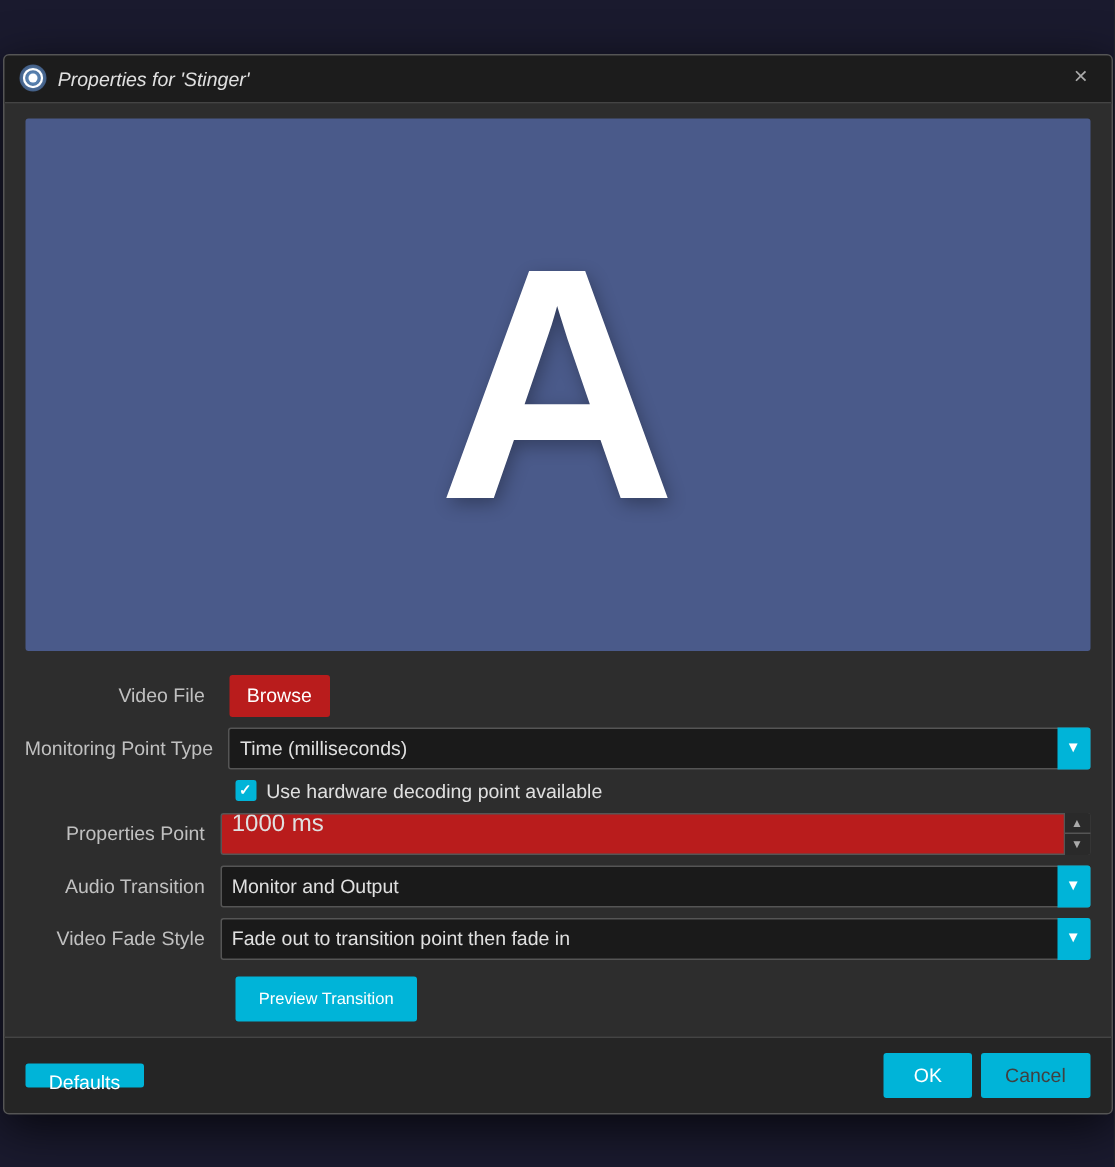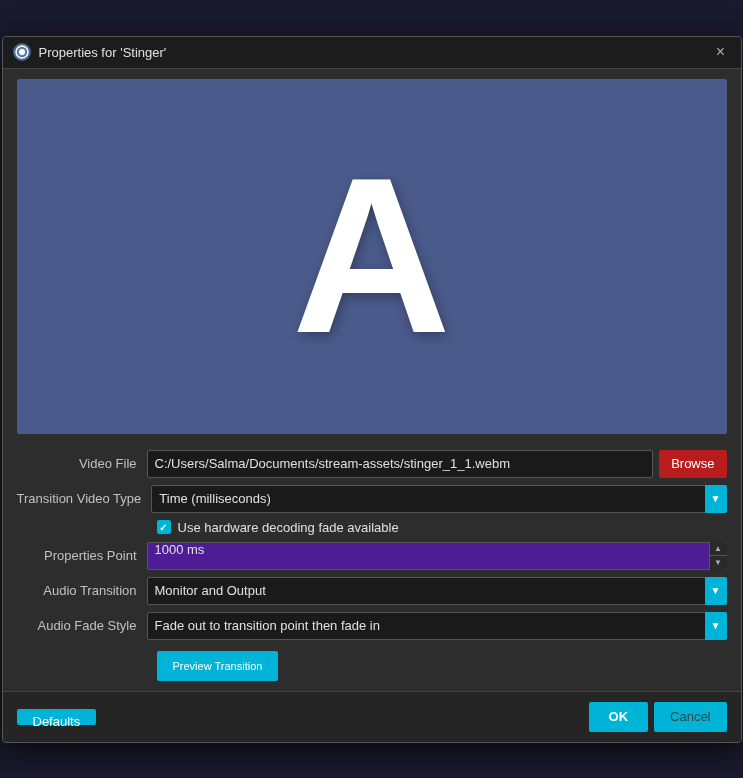--- a/index.html
+++ b/index.html
@@ -50,20 +50,21 @@
       align-items: center;
       justify-content: center;
       font-size: 10px;
       color: white;
       font-weight: bold;
     }
 
     .title-text {
       color: #e0e0e0;
       font-size: 13px;
+      font-style: italic;
     }
 
     .close-btn {
       width: 20px;
       height: 20px;
       background: none;
       border: none;
       color: #aaa;
       cursor: pointer;
       font-size: 16px;
@@ -216,25 +217,25 @@
       font-size: 13px;
     }
 
     .spinner-wrap {
       flex: 1;
       position: relative;
     }
 
     .spinner-input {
       width: 100%;
-      background: #4c1d95;
+      background: #b91c1c;
       border: 1px solid #555;
       color: #e0e0e0;
       padding: 4px 28px 16px 7px;
-      font-size: 13px;
+      font-size: 16px;
       height: 28px;
       border-radius: 2px;
       outline: none;
     }
 
     .spinner-arrows {
       position: absolute;
       right: 0;
       top: 0;
       width: 18px;
@@ -297,21 +298,20 @@
 
     .ok-btn {
       background: #00b4d8;
       color: white;
       border: none;
       padding: 5px 20px;
       height: 30px;
       cursor: pointer;
       font-size: 13px;
       border-radius: 2px;
-      font-weight: bold;
     }
 
     .cancel-btn {
       background: #00b4d8;
       color: #404040;
       border: none;
       padding: 5px 16px;
       height: 30px;
       cursor: pointer;
       font-size: 13px;
@@ -338,44 +338,43 @@
 
   <div class="preview-area">
     <span class="preview-letter">A</span>
   </div>
 
   <div class="form-area">
 
     <div class="form-row">
       <span class="form-label">Video File</span>
       <div class="form-control-wrap">
-        <input type="text" class="text-input" value="C:/Users/Salma/Documents/stream-assets/stinger_1_1.webm" style="">
         <button class="browse-btn">Browse</button>
       </div>
     </div>
 
     <div class="form-row">
-      <span class="form-label">Transition Video Type</span>
+      <span class="form-label">Monitoring Point Type</span>
       <div class="form-control-wrap">
         <div class="select-wrap">
           <select class="select-input">
             <option>Time (milliseconds)</option>
             <option>Frame number</option>
           </select>
           <div class="select-arrow">▼</div>
         </div>
       </div>
     </div>
 
     <div class="checkbox-row">
       <label class="checkbox-item">
         <div class="checkbox-box">
           <span class="checkbox-check">✓</span>
         </div>
-        <span class="checkbox-label">Use hardware decoding fade available</span>
+        <span class="checkbox-label">Use hardware decoding point available</span>
       </label>
     </div>
 
     <div class="form-row">
       <span class="form-label">Properties Point</span>
       <div class="form-control-wrap">
         <div class="spinner-wrap">
           <input type="text" class="spinner-input" value="1000 ms" style="">
           <div class="spinner-arrows">
             <button class="spinner-up">▲</button>
@@ -393,21 +392,21 @@
             <option>Monitor and Output</option>
             <option>Monitor Only (mute output)</option>
             <option>No Monitoring</option>
           </select>
           <div class="select-arrow">▼</div>
         </div>
       </div>
     </div>
 
     <div class="form-row">
-      <span class="form-label">Audio Fade Style</span>
+      <span class="form-label">Video Fade Style</span>
       <div class="form-control-wrap">
         <div class="select-wrap">
           <select class="select-input">
             <option>Fade out to transition point then fade in</option>
             <option>Cross Fade</option>
           </select>
           <div class="select-arrow">▼</div>
         </div>
       </div>
     </div>

